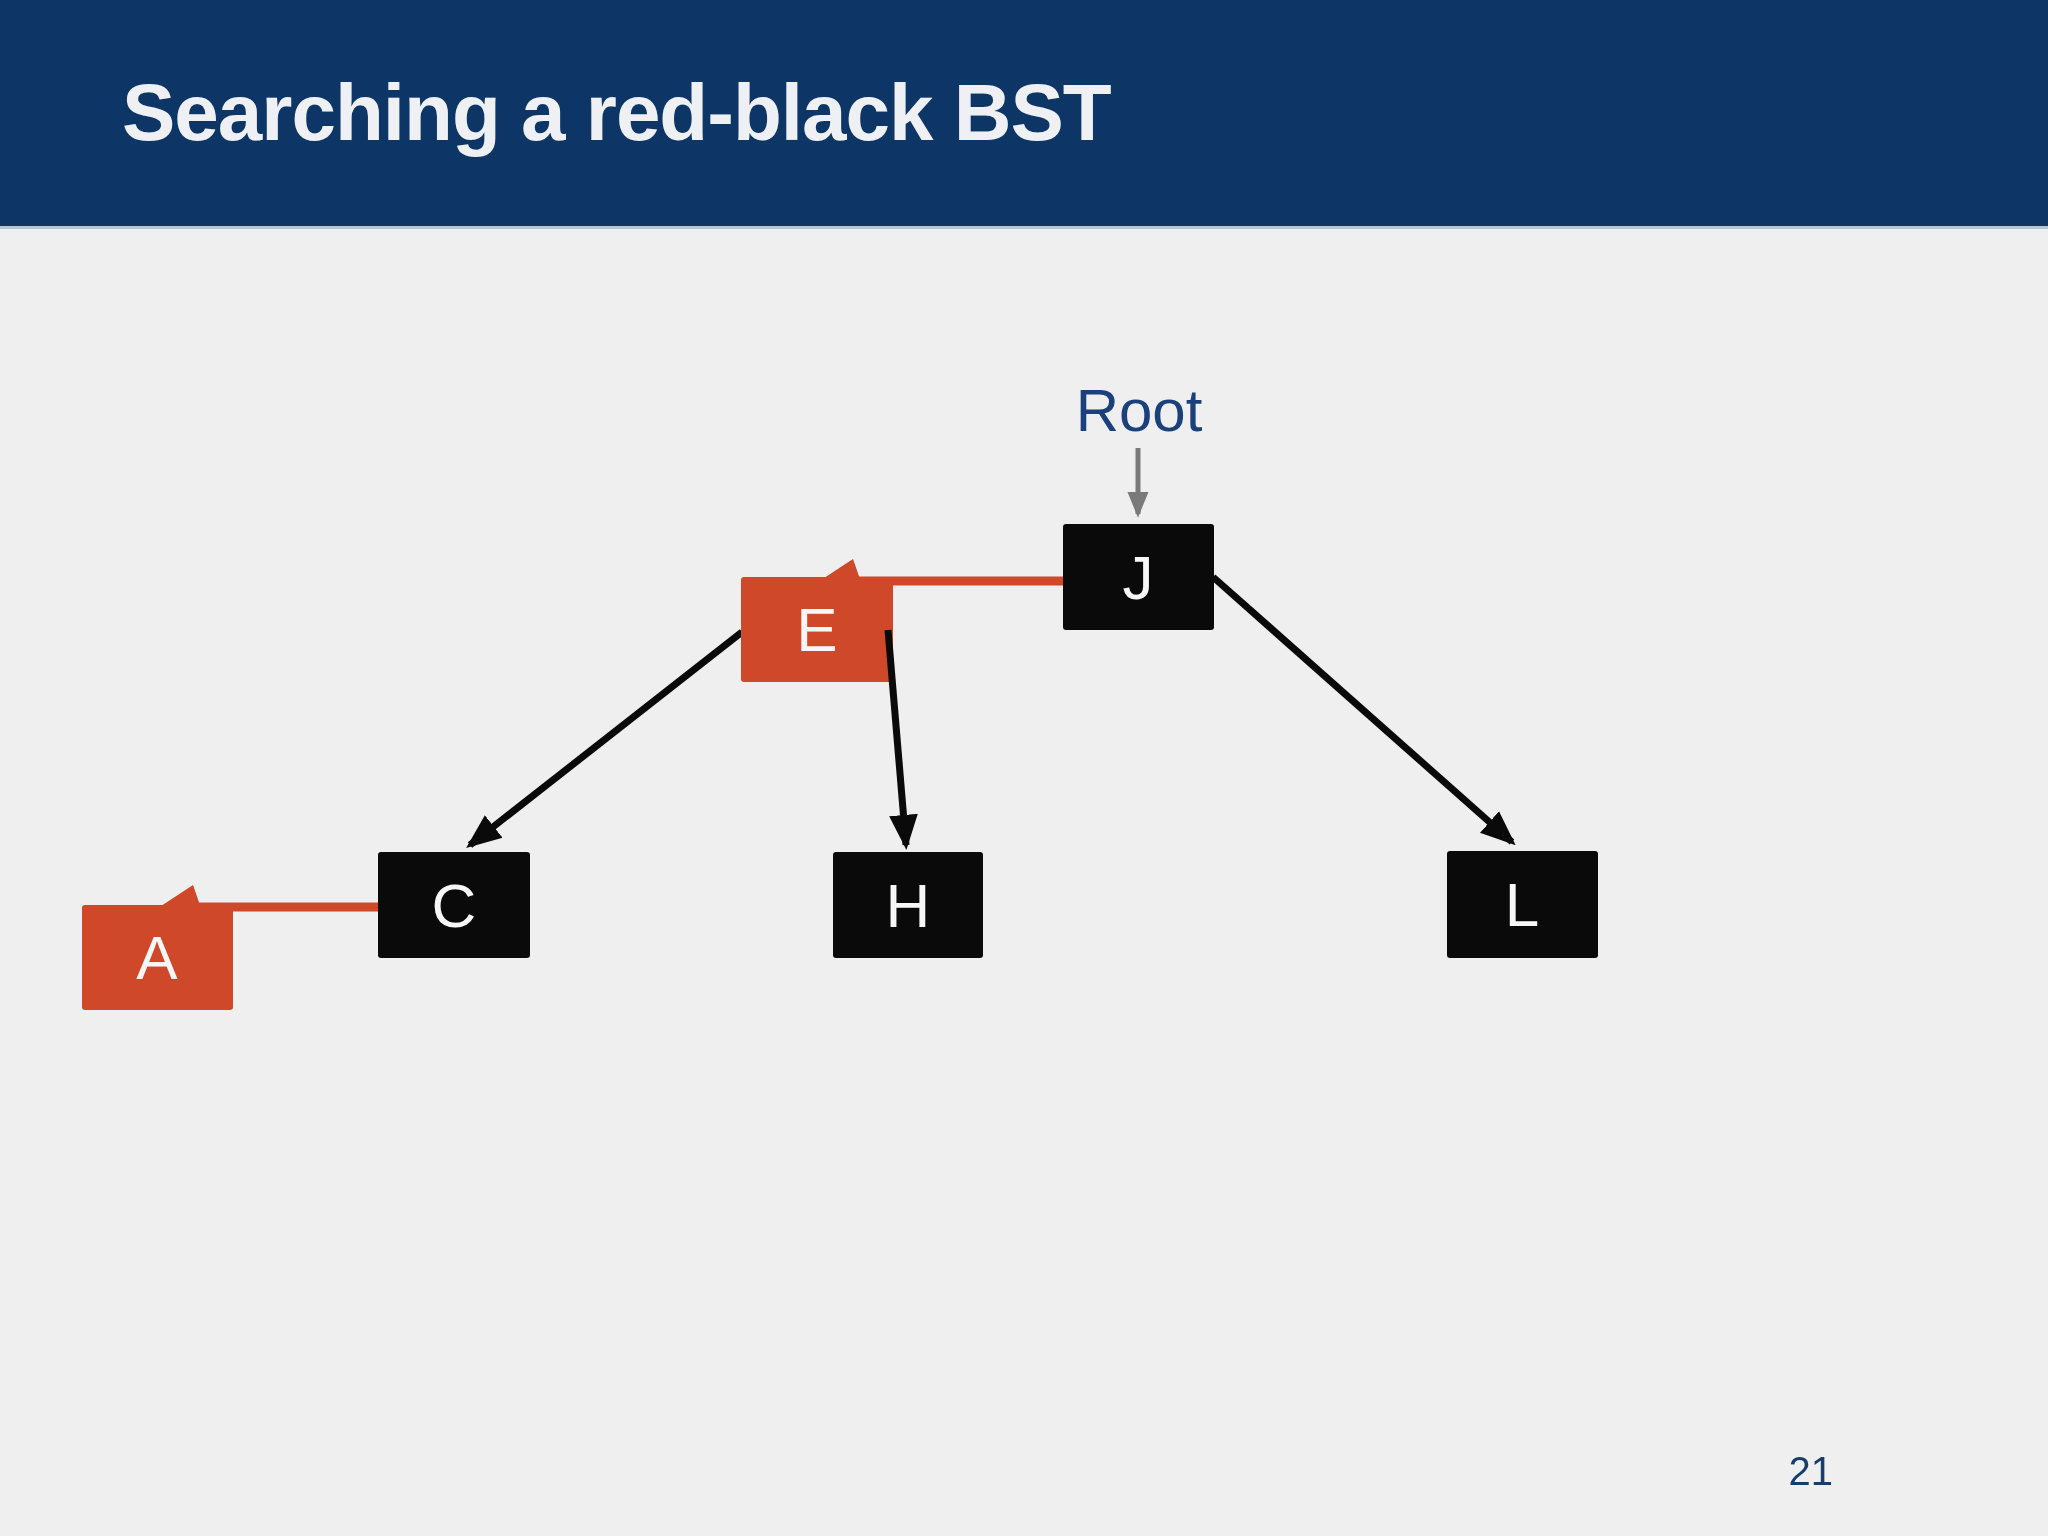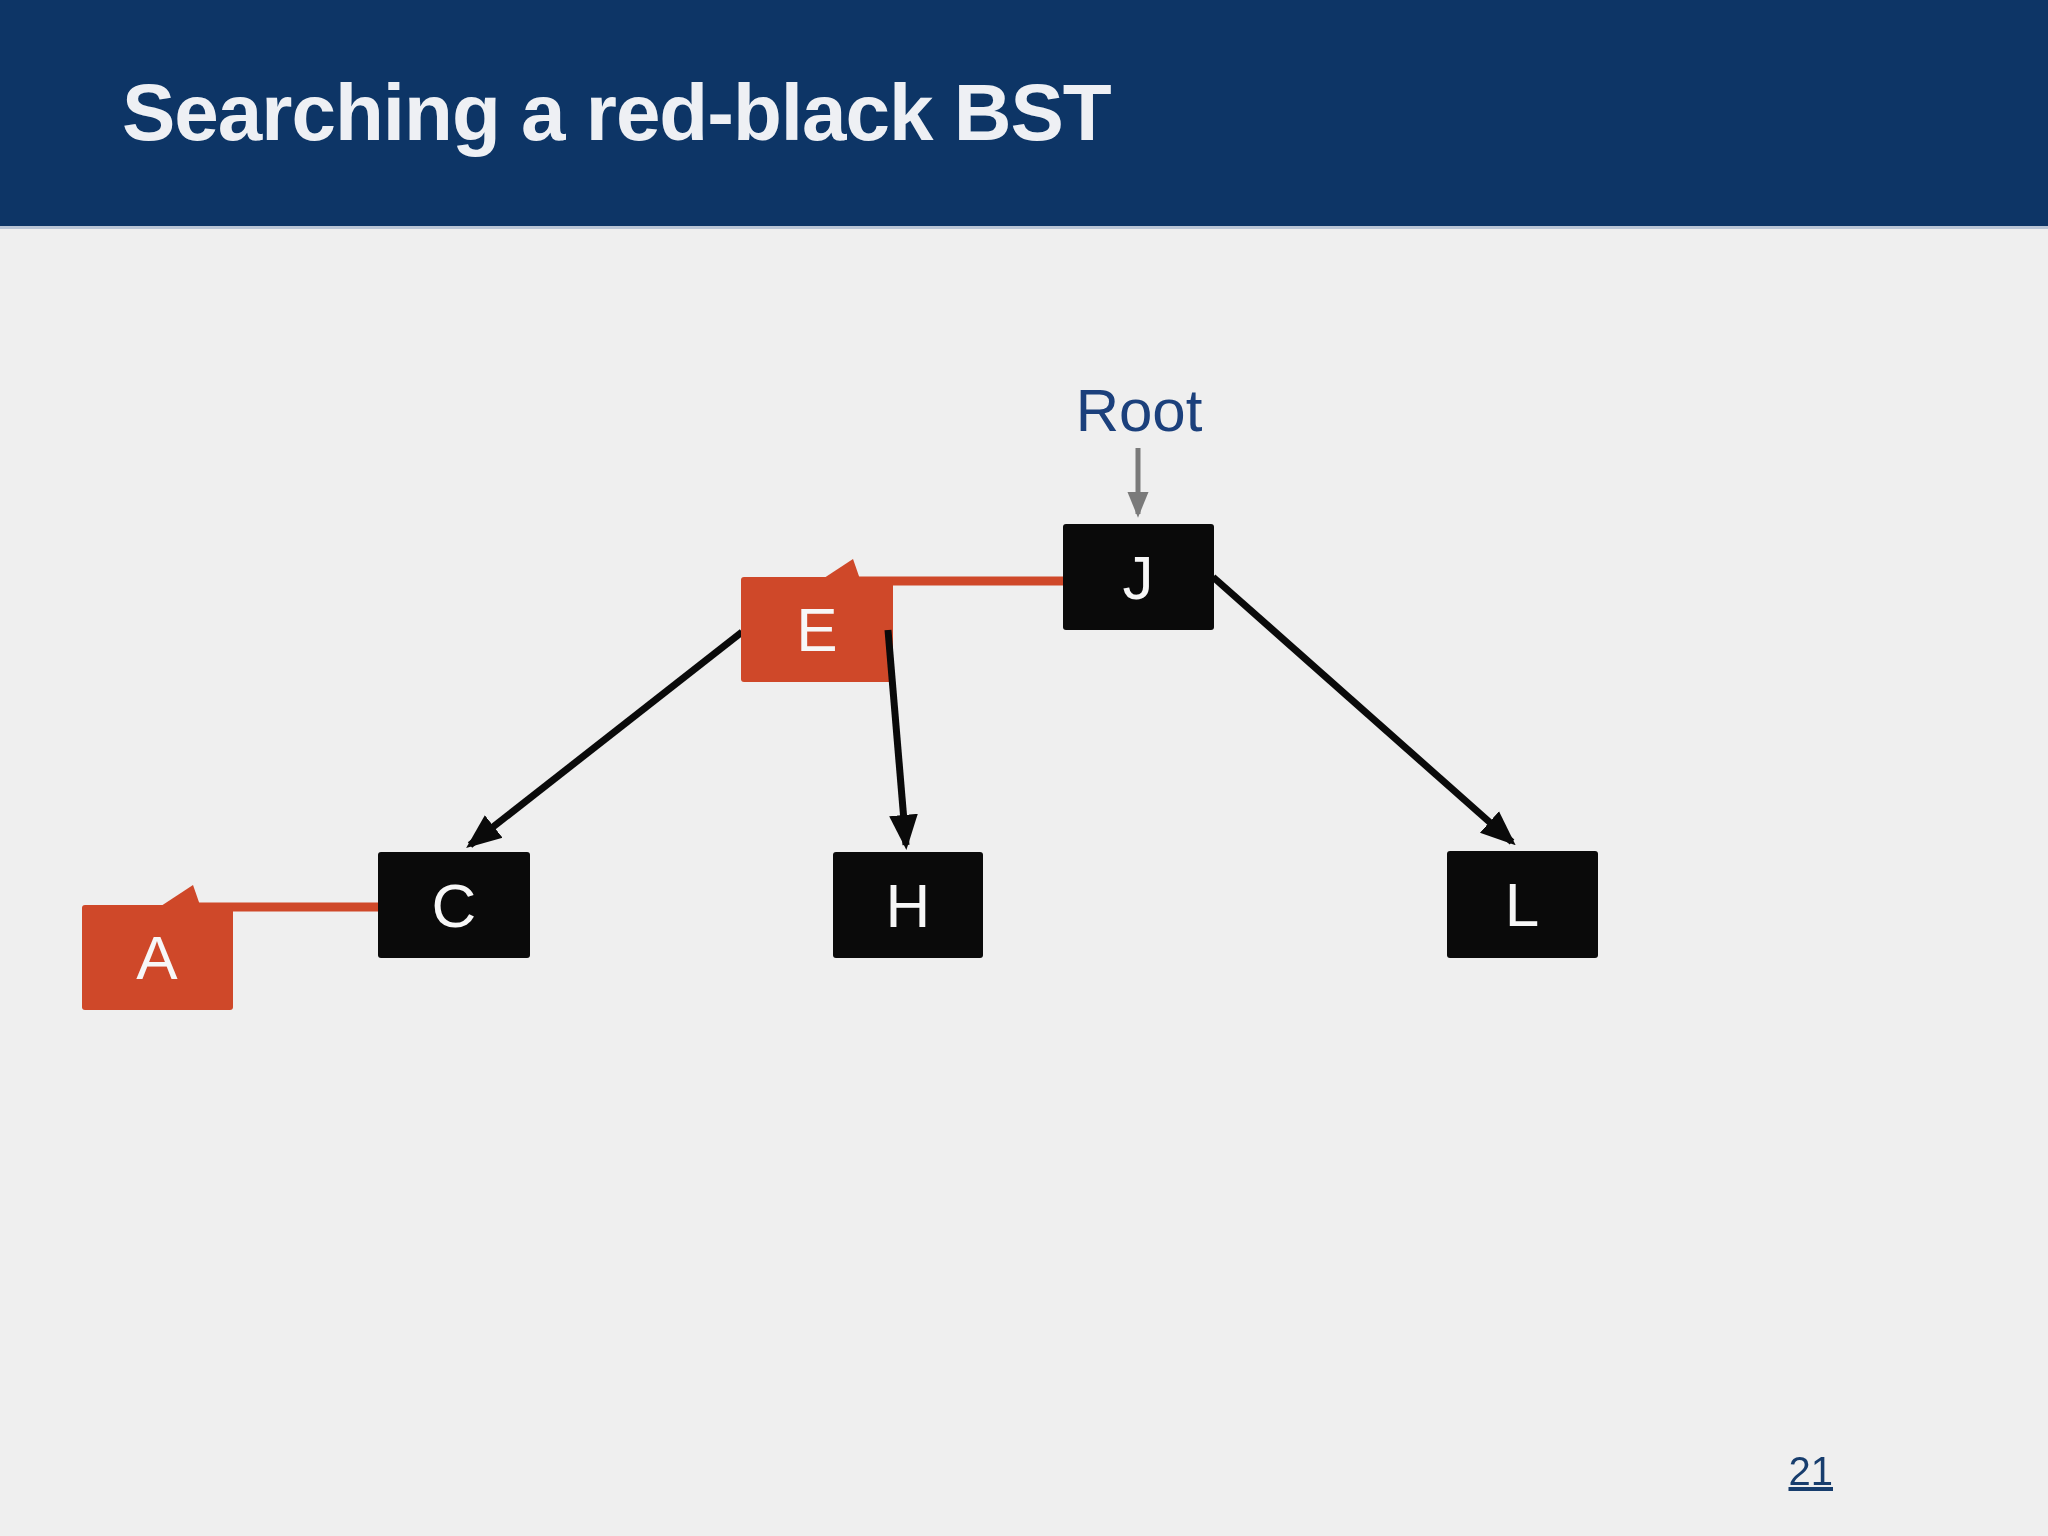--- a/index.html
+++ b/index.html
@@ -53,21 +53,20 @@
     font-family: "Liberation Sans", sans-serif;
     font-size: 60px;
     fill: #1b407c;
   }
   .page-number {
     position: absolute;
     right: 35px;
     bottom: 42px;
     font-size: 40px;
     color: #173d6d;
-    text-decoration: underline;
   }
 </style>
 </head>
 <body>
 
 <div class="slide">
 
   <div class="header">
     <div class="title">Searching a red-black BST</div>
   </div>

